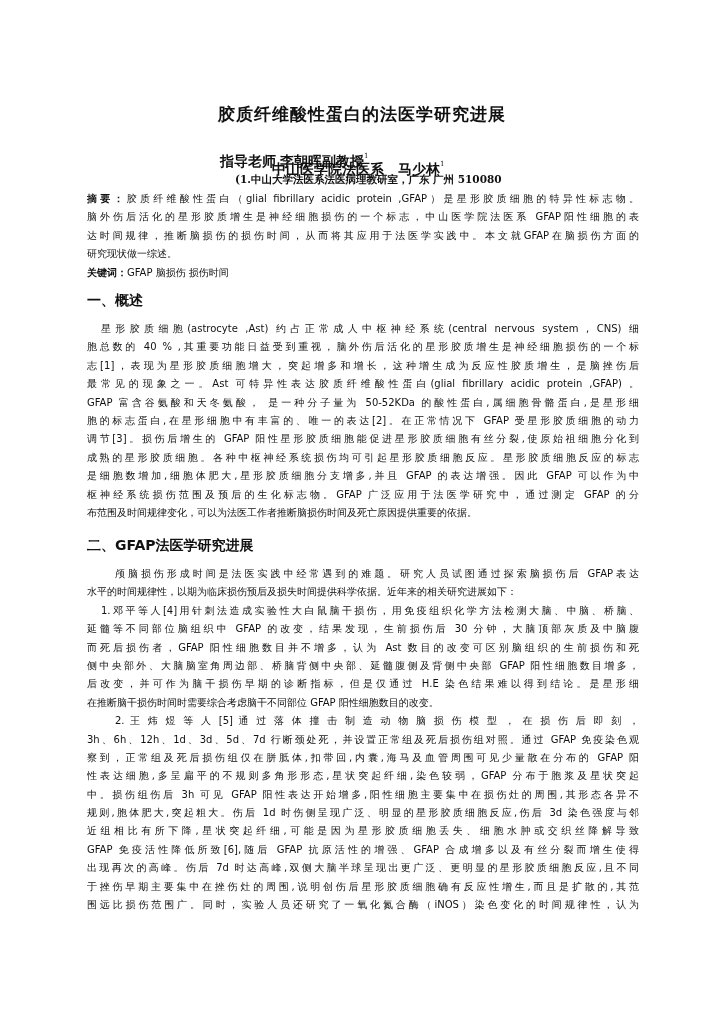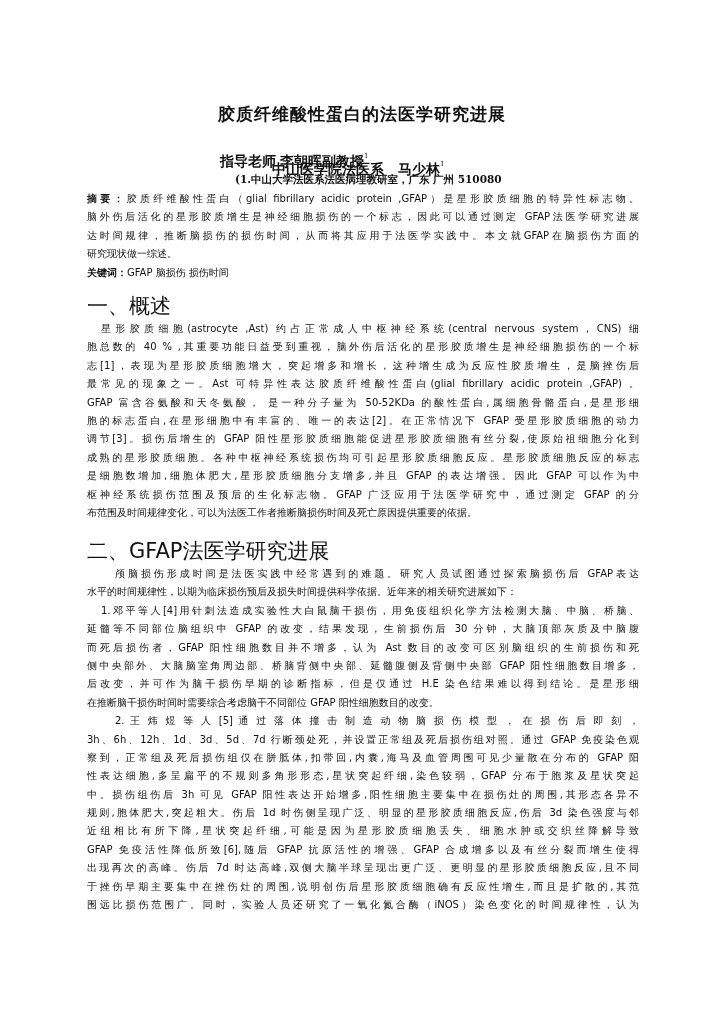--- a/index.html
+++ b/index.html
@@ -11,21 +11,21 @@
     .affil { position: absolute; left: 272px; top: 135px; font-size: 14px; font-weight: bold; white-space: nowrap; margin-top: 26px; }
     .affil .name { font-weight: bold; margin-left: 14px; }
     .advisor { position: absolute; left: 220px; top: 153px; font-size: 14px; font-weight: bold; white-space: nowrap; }
     .advisor .name { margin-left: 4px; }
     sup { font-size: 7px; vertical-align: top; position: relative; top: -1px; font-weight: normal; }
     .inst { position: absolute; left: 235px; top: 173px; font-size: 10.5px; font-weight: bold; white-space: nowrap; }
     .block { position: absolute; left: 87px; width: 552px; font-size: 10px; line-height: 18.4px; }
     .line { white-space: nowrap; overflow: visible; height: 18.4px; }
     .justify { text-align: justify; text-align-last: justify; white-space: normal; }
     .bold { font-weight: bold; }
-    .h2 { position: absolute; left: 87px; font-size: 21px; font-weight: normal; white-space: nowrap; }
+    .h2 { position: absolute; left: 87px; font-size: 14px; font-weight: bold; white-space: nowrap; }
     .indent { padding-left: 14px; }
     .indent2 { padding-left: 28px; }
   </style>
 </head>
 <body>
 
 <div class="page">
 
   <div class="title serif">胶质纤维酸性蛋白的法医学研究进展</div>
 
@@ -34,21 +34,21 @@
   </div>
 
   <div class="advisor serif">
     <span>指导老师</span><span class="name"><span>李朝晖副教授</span><sup>1</sup></span>
   </div>
 
   <div class="inst serif">(1.中山大学法医系法医病理教研室，广东 广州 510080</div>
 
   <div class="block sans" style="top:190px;">
     <div class="line justify"><span class="bold">摘要：</span><span>胶质纤维酸性蛋白（glial fibrillary acidic protein ,GFAP）是星形胶质细胞的特异性标志物。</span></div>
-    <div class="line justify">脑外伤后活化的星形胶质增生是神经细胞损伤的一个标志，因此可以通过测定 GFAP法医学研究进展</div>
+    <div class="line justify">脑外伤后活化的星形胶质增生是神经细胞损伤的一个标志，中山医学院法医系 GFAP阳性细胞的表</div>
     <div class="line justify">达时间规律，推断脑损伤的损伤时间，从而将其应用于法医学实践中。本文就GFAP在脑损伤方面的</div>
     <div class="line">研究现状做一综述。</div>
     <div class="line"><span class="bold">关键词：</span><span>GFAP  脑损伤  损伤时间</span></div>
   </div>
 
   <div class="h2 sans" style="top:292px;">一、概述</div>
   <div class="block sans" style="top:320px;">
     <div class="line justify indent">星形胶质细胞(astrocyte ,Ast) 约占正常成人中枢神经系统(central nervous system , CNS) 细</div>
     <div class="line justify">胞总数的 40 % ,其重要功能日益受到重视，脑外伤后活化的星形胶质增生是神经细胞损伤的一个标</div>
     <div class="line justify">志[1]，表现为星形胶质细胞增大，突起增多和增长，这种增生成为反应性胶质增生，是脑挫伤后</div>

